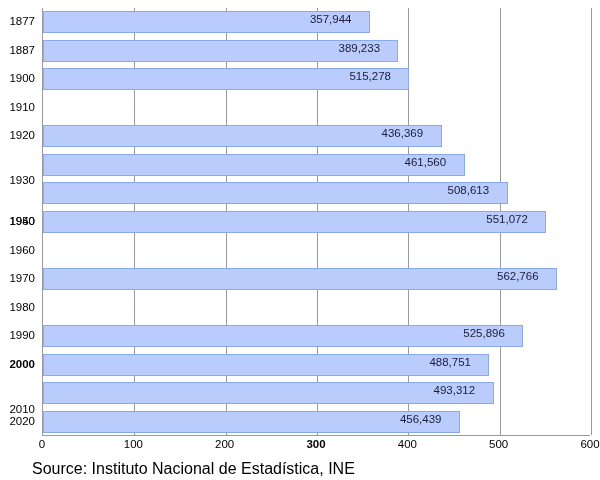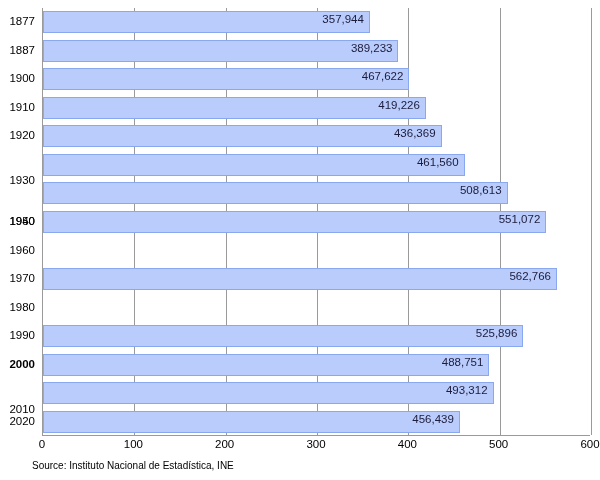--- a/index.html
+++ b/index.html
@@ -60,21 +60,21 @@
     background: #b9ccfb;
     border: 1px solid #8aa8f0;
     box-sizing: border-box;
   }
   .bar-label {
     position: absolute;
     top: 2px;
     font-size: 11.5px;
     color: #1c1c3c;
     white-space: nowrap;
-    text-align: right;
+    text-align: left;
   }
   .y-labels {
     position: absolute;
     left: 0;
     top: 8px;
     width: 40px;
     height: 428px;
   }
   .y-label {
     position: absolute;
@@ -96,21 +96,21 @@
     top: 0;
     font-size: 11.5px;
     color: #000000;
     transform: translateX(-50%);
     white-space: nowrap;
   }
   .source-note {
     position: absolute;
     left: 32px;
     top: 460px;
-    font-size: 10px;
+    font-size: 16px;
     color: #000000;
     white-space: nowrap;
   }
 </style>
 </head>
 <body>
 
 <div id="chart-root">
 
   <div class="y-labels">
@@ -144,25 +144,21 @@
         <div class="bar-row" style="top: 3.26667px;">
           <div class="bar" style="width: 326.922px; background: rgb(185, 204, 251); border-color: rgb(138, 168, 240);"></div>
           <div class="bar-label" style="left: 266.922px; width: 54px; color: rgb(28, 28, 60);">357,944</div>
         </div>
         <div class="bar-row" style="top: 31.8px;">
           <div class="bar" style="width: 355.499px; background: rgb(185, 204, 251); border-color: rgb(138, 168, 240);"></div>
           <div class="bar-label" style="left: 295.499px; width: 54px; color: rgb(28, 28, 60);">389,233</div>
         </div>
         <div class="bar-row" style="top: 60.3333px;">
           <div class="bar" style="width: 366.404px; background: rgb(185, 204, 251); border-color: rgb(138, 168, 240);"></div>
-          <div class="bar-label" style="left: 306.404px; width: 54px; color: rgb(28, 28, 60);">467,622</div>
-        </div>
-        <div class="bar-row" style="top: 88.8667px;">
-          <div class="bar" style="width: 382.893px; background: rgb(185, 204, 251); border-color: rgb(138, 168, 240);"></div>
-          <div class="bar-label" style="left: 322.893px; width: 54px; color: rgb(28, 28, 60);">419,226</div>
+          <div class="bar-label" style="left: 306.404px; width: 54px; color: rgb(28, 28, 60);">515,278</div>
         </div>
         <div class="bar-row" style="top: 117.4px;">
           <div class="bar" style="width: 398.55px; background: rgb(185, 204, 251); border-color: rgb(138, 168, 240);"></div>
           <div class="bar-label" style="left: 338.55px; width: 54px; color: rgb(28, 28, 60);">436,369</div>
         </div>
         <div class="bar-row" style="top: 145.933px;">
           <div class="bar" style="width: 421.558px; background: rgb(185, 204, 251); border-color: rgb(138, 168, 240);"></div>
           <div class="bar-label" style="left: 361.558px; width: 54px; color: rgb(28, 28, 60);">461,560</div>
         </div>
         <div class="bar-row" style="top: 174.467px;">
@@ -193,20 +189,20 @@
           <div class="bar" style="width: 416.881px; background: rgb(185, 204, 251); border-color: rgb(138, 168, 240);"></div>
           <div class="bar-label" style="left: 356.881px; width: 54px; color: rgb(28, 28, 60);">456,439</div>
         </div>
       </div>
   </div>
 
   <div class="x-axis-labels">
       <div class="x-label" style="left: 42px;">0</div>
       <div class="x-label" style="left: 133.333px;">100</div>
       <div class="x-label" style="left: 224.667px;">200</div>
-      <div class="x-label" style="left: 316px;">300</div>
+      <div class="x-label" style="left: 316px; font-weight: bold;">300</div>
       <div class="x-label" style="left: 407.333px;">400</div>
       <div class="x-label" style="left: 498.667px;">500</div>
       <div class="x-label" style="left: 590px;">600</div>
     </div>
 
   <div class="source-note">Source: Instituto Nacional de Estadística, INE</div>
 </div>
 
 </body></html>

